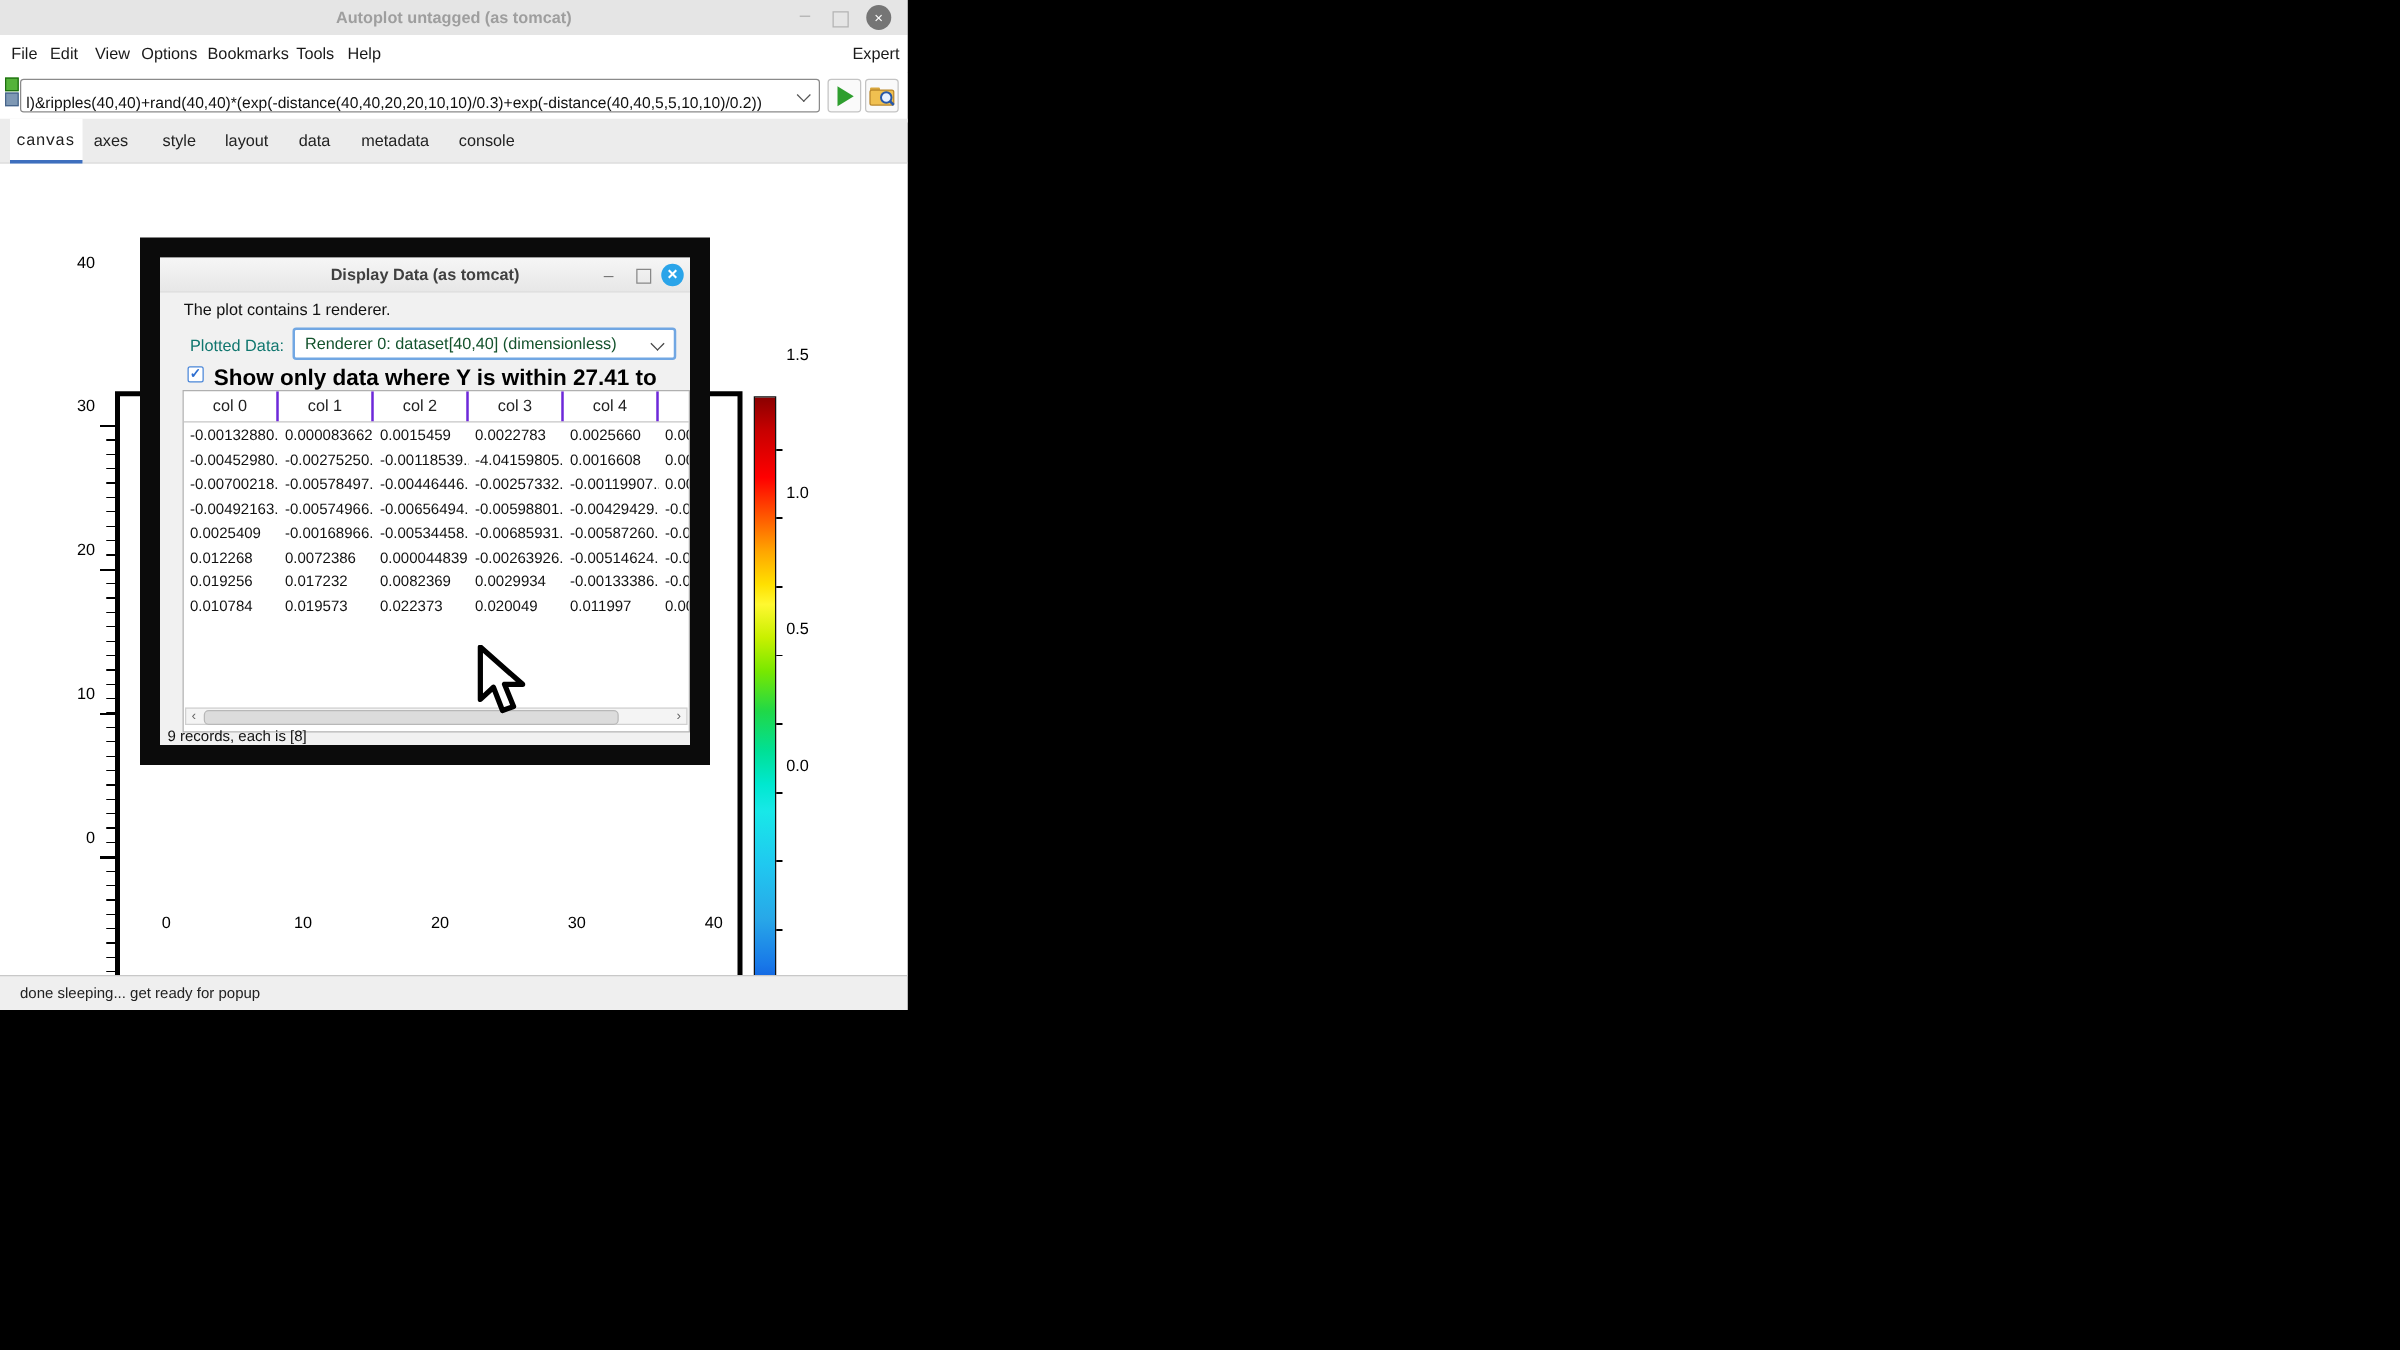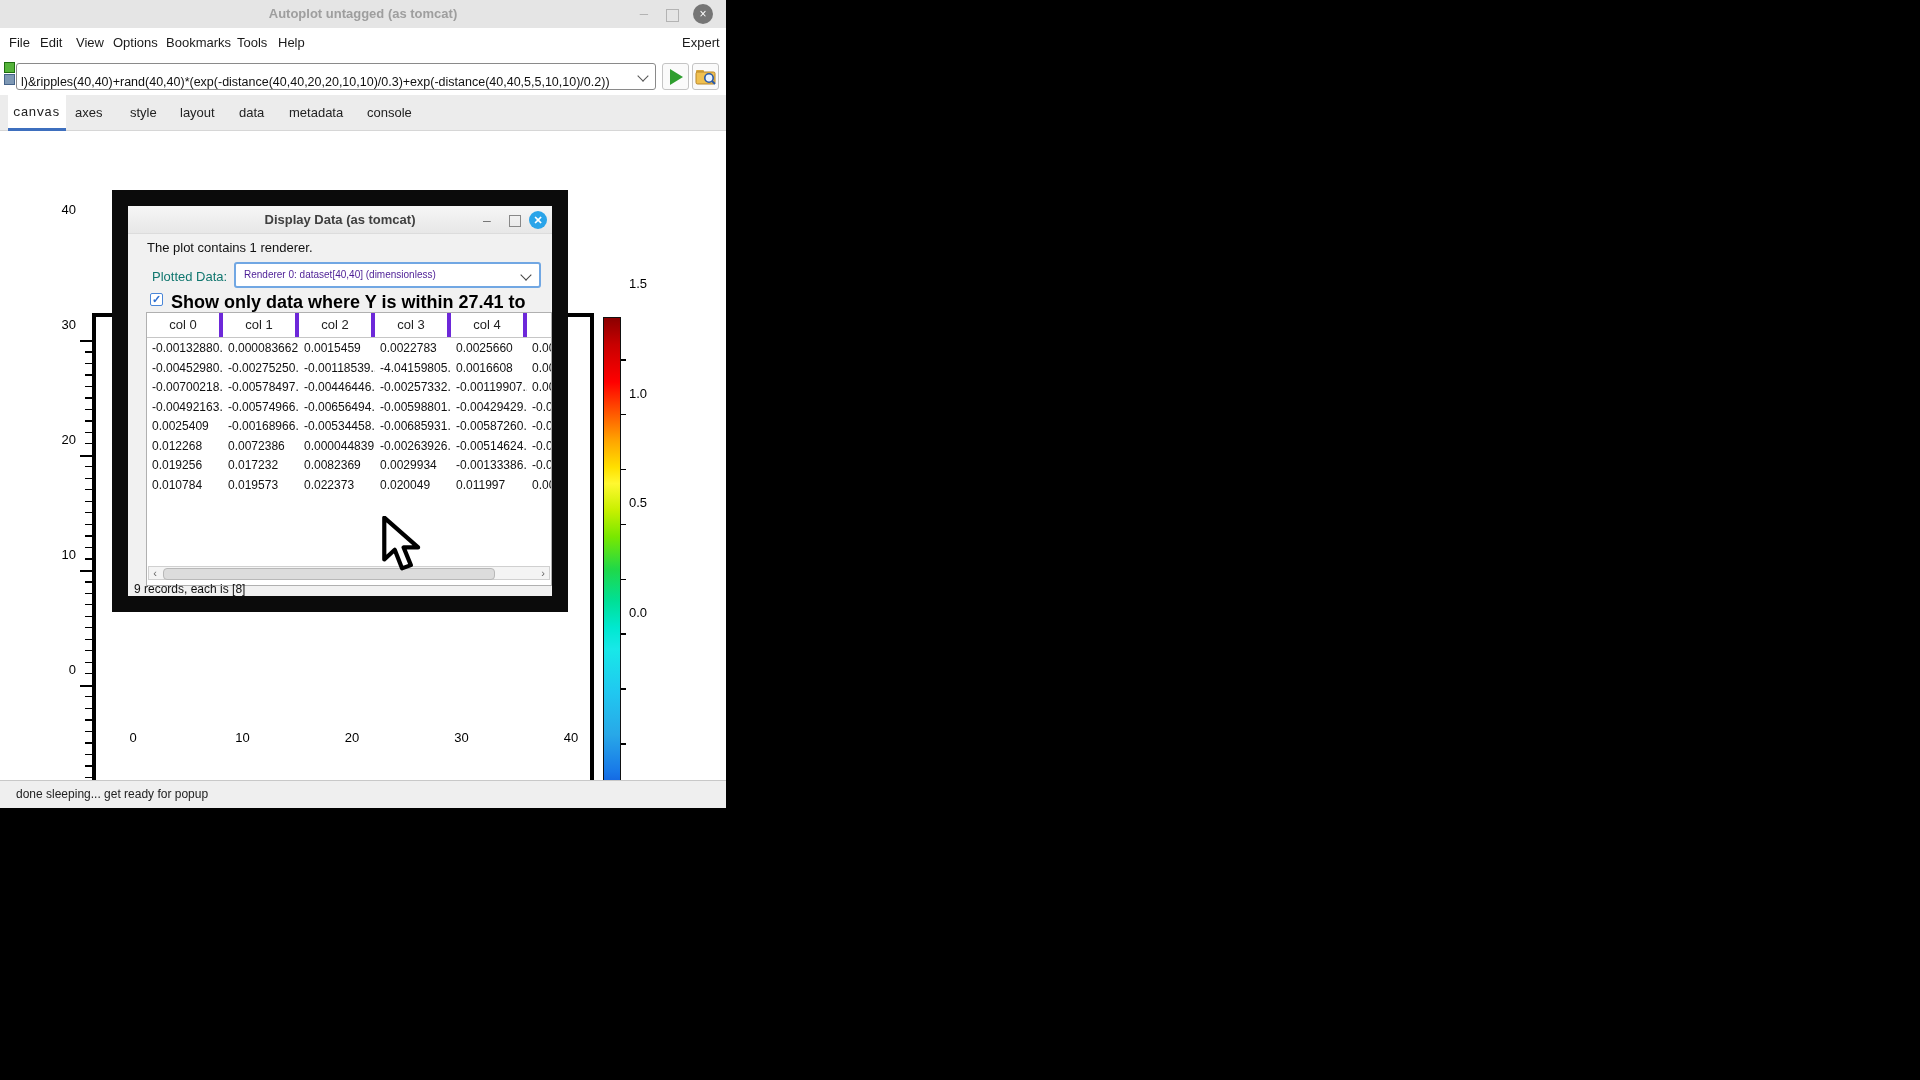--- a/index.html
+++ b/index.html
@@ -84,32 +84,32 @@
   #dlg-title{position:absolute;left:0;top:0;width:424px;height:28px;line-height:28px;text-align:center;
     font-size:13px;font-weight:bold;color:#404040;}
   .dlg-min{position:absolute;left:352px;top:5px;width:14px;height:18px;color:#777;font-size:14px;line-height:18px;text-align:center;}
   .dlg-max{position:absolute;left:381px;top:9px;width:10px;height:10px;border:1.5px solid #888;}
   .dlg-close{position:absolute;left:401px;top:5px;width:18px;height:18px;border-radius:50%;background:#2aa4e9;
     color:#fff;font-size:11px;font-weight:bold;line-height:18px;text-align:center;}
   #dlg-line1{position:absolute;left:19px;top:34px;font-size:13px;color:#111;}
   #plotted-label{position:absolute;left:24px;top:63px;font-size:13px;color:#0f766e;}
   #plotted-combo{position:absolute;left:106px;top:56px;width:307px;height:26px;box-sizing:border-box;
     background:#fff;border:2px solid #71a7e3;border-radius:3px;}
-  #plotted-combo-text{position:absolute;left:8px;top:0;height:40px;line-height:22px;font-size:10px;color:#4c1d95;white-space:nowrap;}
+  #plotted-combo-text{position:absolute;left:8px;top:0;height:40px;line-height:22px;font-size:13px;color:#14532d;white-space:nowrap;}
   #combo-chev{position:absolute;right:9px;top:7px;border-color:#444;}
   #filter-cb{position:absolute;left:22px;top:87px;width:13px;height:13px;box-sizing:border-box;
     border:1.5px solid #4a86d8;border-radius:2px;background:#fff;color:#2f6fd0;font-size:11px;
     line-height:11px;text-align:center;font-weight:bold;}
   #filter-label{position:absolute;left:43px;top:86px;font-size:18px;color:#000000;font-weight:bold;}
 
   #dtable{position:absolute;left:18px;top:106px;width:406px;height:274px;box-sizing:border-box;
     border:1px solid #b0b0b0;background:#fff;overflow:hidden;}
   #dtable-head{position:absolute;left:0;top:0;width:500px;height:24px;border-bottom:1px solid #c6c6c6;}
   .th{position:absolute;top:0;height:24px;line-height:24px;text-align:center;font-size:13px;color:#222;
-    border-right:4px solid #6d28d9;box-sizing:border-box;width:76px;}
+    border-right:2px solid #6d28d9;box-sizing:border-box;width:76px;}
   #dtable-body{position:absolute;left:0;top:26px;width:560px;}
   .tr{position:relative;height:19.5px;white-space:nowrap;}
   .td{display:inline-block;width:76px;padding-left:5px;box-sizing:border-box;font-size:12px;color:#111;
     line-height:19.5px;overflow:hidden;vertical-align:top;}
   #hscroll{position:absolute;left:1px;top:253px;width:402px;height:14px;background:#f4f4f4;
     border:1px solid #d0d0d0;box-sizing:border-box;}
   .sb-arrow{position:absolute;top:0;width:12px;height:12px;line-height:12px;text-align:center;color:#666;font-size:11px;}
   #sb-left{left:0;}
   #sb-right{right:0;}
   #sb-thumb{position:absolute;left:14px;top:1px;width:330px;height:10px;background:#dcdcdc;

